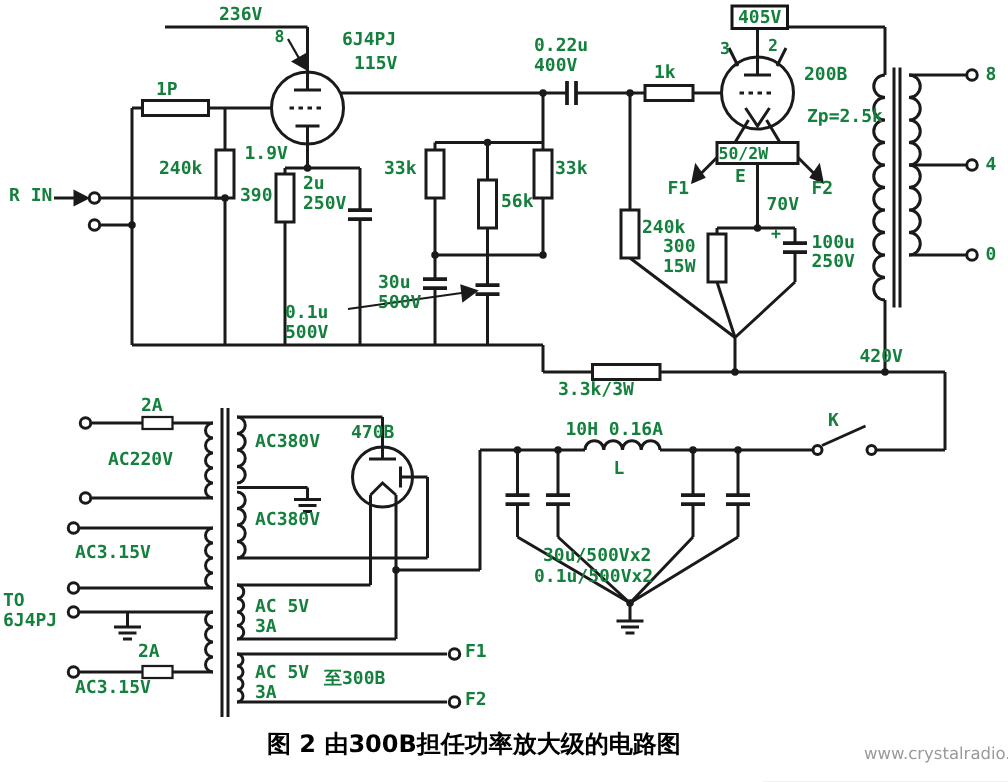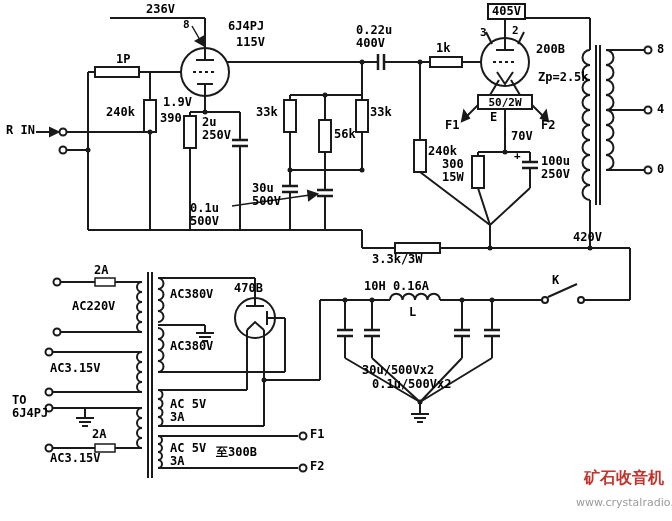--- a/index.html
+++ b/index.html
@@ -3,26 +3,26 @@
 <meta charset="utf-8">
 <style>
   html,body{margin:0;padding:0;background:#e8e8e8;}
   .stage{
     position:relative;width:672px;height:521px;background:#ffffff;
     font-family:"DejaVu Sans Mono","Liberation Mono",monospace;
     overflow:hidden;
   }
   .stage svg{position:absolute;left:0;top:0;}
   .lbl{
-    position:absolute;font-size:12px;font-weight:bold;color:#000000;
+    position:absolute;font-size:12px;font-weight:bold;color:#15803d;
     line-height:1.08;white-space:pre-line;letter-spacing:0;
   }
   .lbl.small{font-size:11px;}
   .lbl.boxed{border:2px solid #151515;padding:0 3px;background:#fff;}
-  .lbl.center{text-align:center;}
+  .lbl.center{}
   .caption{
     position:absolute;font-family:"DejaVu Sans",sans-serif;
     font-size:16px;font-weight:bold;color:#000;
   }
   .wm-name{
     position:absolute;font-family:"DejaVu Sans",sans-serif;
     font-size:16px;font-weight:bold;color:#c2342c;
   }
   .wm-url{
     position:absolute;font-family:"DejaVu Sans",sans-serif;
@@ -199,24 +199,24 @@
     <polygon points="317,194 308,191 309,200"></polygon>
     <path d="M192 26L200 40" fill="none" stroke-width="1.5"></path>
     <polygon points="203,45 196,41 203,37"></polygon>
   </g>
 </svg>
 
 <div class="lbl" style="left:146px;top:3px">236V</div>
 <div class="lbl small" style="left:183px;top:19px">8</div>
 <div class="lbl" style="left:228px;top:20px">6J4PJ</div>
 <div class="lbl" style="left:236px;top:36px">115V</div>
-<div class="lbl" style="left:116px;top:53px">1P</div>
+<div class="lbl" style="left:104px;top:53px">1P</div>
 <div class="lbl" style="left:106px;top:106px">240k</div>
 <div class="lbl" style="left:163px;top:96px">1.9V</div>
-<div class="lbl" style="left:160px;top:112px">390</div>
+<div class="lbl" style="left:160px;top:124px">390</div>
 <div class="lbl" style="left:202px;top:116px">2u
 250V</div>
 <div class="lbl" style="left:6px;top:124px">R IN</div>
 <div class="lbl" style="left:190px;top:202px">0.1u
 500V</div>
 <div class="lbl" style="left:252px;top:182px">30u
 500V</div>
 <div class="lbl" style="left:256px;top:106px">33k</div>
 <div class="lbl" style="left:334px;top:128px">56k</div>
 <div class="lbl" style="left:370px;top:106px">33k</div>
@@ -246,31 +246,31 @@
 <div class="lbl" style="left:657px;top:163px">0</div>
 
 <div class="lbl" style="left:94px;top:264px">2A</div>
 <div class="lbl" style="left:72px;top:300px">AC220V</div>
 <div class="lbl" style="left:170px;top:288px">AC380V</div>
 <div class="lbl" style="left:170px;top:340px">AC380V</div>
 <div class="lbl" style="left:234px;top:282px">470B</div>
 <div class="lbl" style="left:170px;top:398px">AC 5V
 3A</div>
 <div class="lbl" style="left:50px;top:362px">AC3.15V</div>
-<div class="lbl" style="left:12px;top:394px">TO
+<div class="lbl" style="left:2px;top:394px">TO
 6J4PJ</div>
 <div class="lbl" style="left:92px;top:428px">2A</div>
 <div class="lbl" style="left:50px;top:452px">AC3.15V</div>
 <div class="lbl" style="left:170px;top:442px">AC 5V
 3A</div>
 <div class="lbl" style="left:216px;top:446px">至300B</div>
 <div class="lbl" style="left:310px;top:428px">F1</div>
 <div class="lbl" style="left:310px;top:460px">F2</div>
-<div class="lbl" style="left:364px;top:280px">10H 0.16A</div>
+<div class="lbl" style="left:377px;top:280px">10H 0.16A</div>
 <div class="lbl" style="left:409px;top:306px">L</div>
 <div class="lbl" style="left:552px;top:274px">K</div>
 <div class="lbl" style="left:362px;top:364px">30u/500Vx2</div>
-<div class="lbl" style="left:372px;top:378px">0.1u/500Vx2</div>
-
-<div class="wm-name" style="left:584px;top:468px">矿石收音机</div>
+<div class="lbl" style="left:356px;top:378px">0.1u/500Vx2</div>
+
+<div class="caption" style="left:178px;top:486px">图 2  由300B担任功率放大级的电路图</div>
 <div class="wm-url" style="left:576px;top:496px">www.crystalradio.cn</div>
 
 </div>
 
 </body></html>

